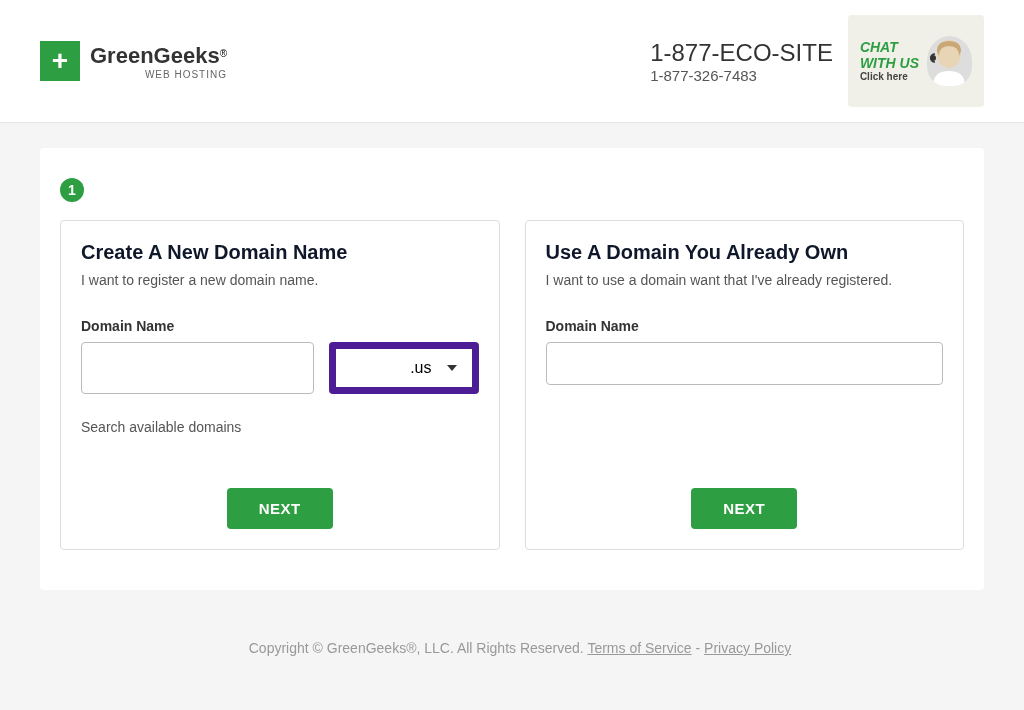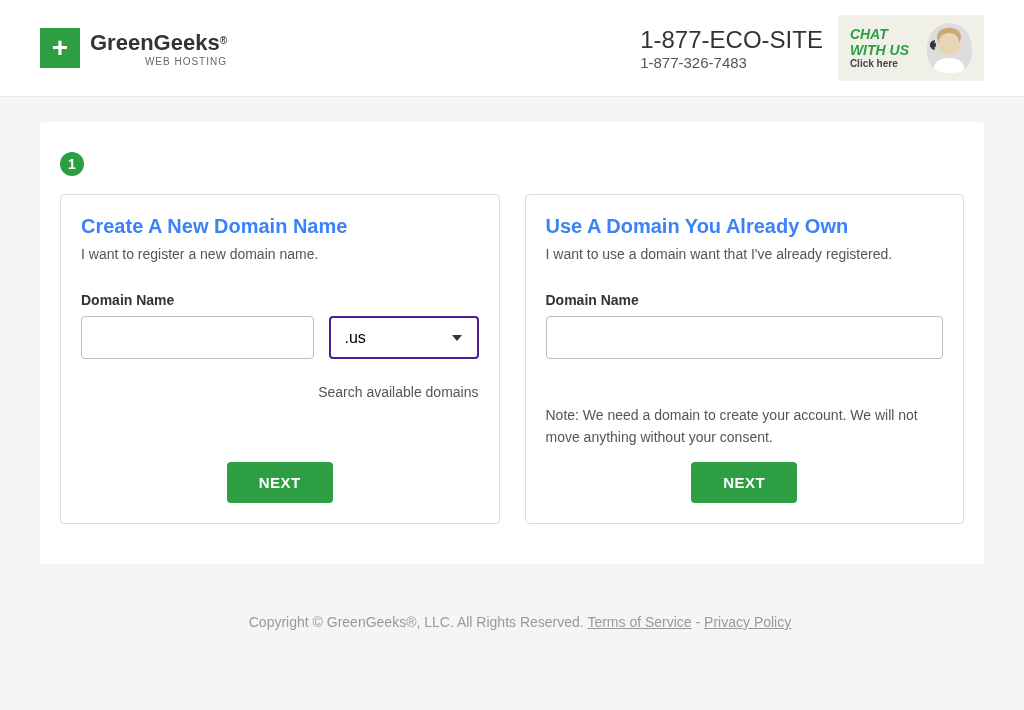--- a/index.html
+++ b/index.html
@@ -72,24 +72,24 @@
       color: #333;
       font-weight: 400;
     }
     .phone-secondary {
       font-size: 15px;
       color: #555;
     }
     .chat-widget {
       background: #f0f0e8;
       border-radius: 4px;
-      padding: 8px 12px;
-      display: flex;
-      align-items: center;
-      gap: 18px;
+      padding: 21px 12px;
+      display: flex;
+      align-items: center;
+      gap: 8px;
       cursor: pointer;
     }
     .chat-text {
       color: #2d9e41;
       font-weight: bold;
       font-size: 14px;
       font-style: italic;
       line-height: 1.1;
     }
     .chat-click {
@@ -152,21 +152,21 @@
       border: 1px solid #ddd;
       border-radius: 4px;
       padding: 20px;
       min-height: 330px;
       display: flex;
       flex-direction: column;
     }
     .card-title {
       font-size: 20px;
       font-weight: bold;
-      color: #3b82f6;
+      color: #0f172a;
       margin-bottom: 8px;
     }
     .card-subtitle {
       font-size: 14px;
       color: #555;
       margin-bottom: 30px;
     }
     .field-label {
       font-size: 14px;
       font-weight: bold;
@@ -179,46 +179,46 @@
       margin-bottom: 25px;
     }
     .text-input {
       border: 1px solid #bbb;
       border-radius: 4px;
       padding: 12px;
       font-size: 15px;
       flex: 1;
     }
     .tld-select {
-      border: 2px solid #4c1d95;
+      border: 7px solid #4c1d95;
       border-radius: 4px;
       padding: 10px 40px 10px 14px;
       font-size: 16px;
       width: 150px;
       position: relative;
       background: white;
       display: flex;
       align-items: center;
       cursor: pointer;
+      justify-content: flex-end;
     }
     .tld-caret {
       position: absolute;
       right: 15px;
       top: 50%;
       transform: translateY(-50%);
       width: 0;
       height: 0;
       border-left: 5px solid transparent;
       border-right: 5px solid transparent;
       border-top: 6px solid #333;
     }
     .helper-text {
       font-size: 14px;
       color: #555;
-      text-align: right;
     }
     .card-note {
       font-size: 14px;
       color: #555;
       line-height: 1.6;
       margin-top: 20px;
     }
     .card-spacer {
       flex: 1;
     }
@@ -304,21 +304,20 @@
       <button class="next-btn">NEXT</button>
     </div>
 
     <div class="card">
       <div class="card-title">Use A Domain You Already Own</div>
       <div class="card-subtitle">I want to use a domain want that I've already registered.</div>
       <div class="field-label">Domain Name</div>
       <div class="input-row">
         <input type="text" class="text-input" value="" style="">
       </div>
-      <div class="card-note">Note: We need a domain to create your account. We will not move anything without your consent.</div>
       <div class="card-spacer"></div>
       <button class="next-btn">NEXT</button>
     </div>
   </div>
 </div>
 
 <div class="footer">
   <span>Copyright © GreenGeeks®, LLC. All Rights Reserved. </span><a href="#">Terms of Service</a><span> - </span><a href="#">Privacy Policy</a>
 </div>
 

